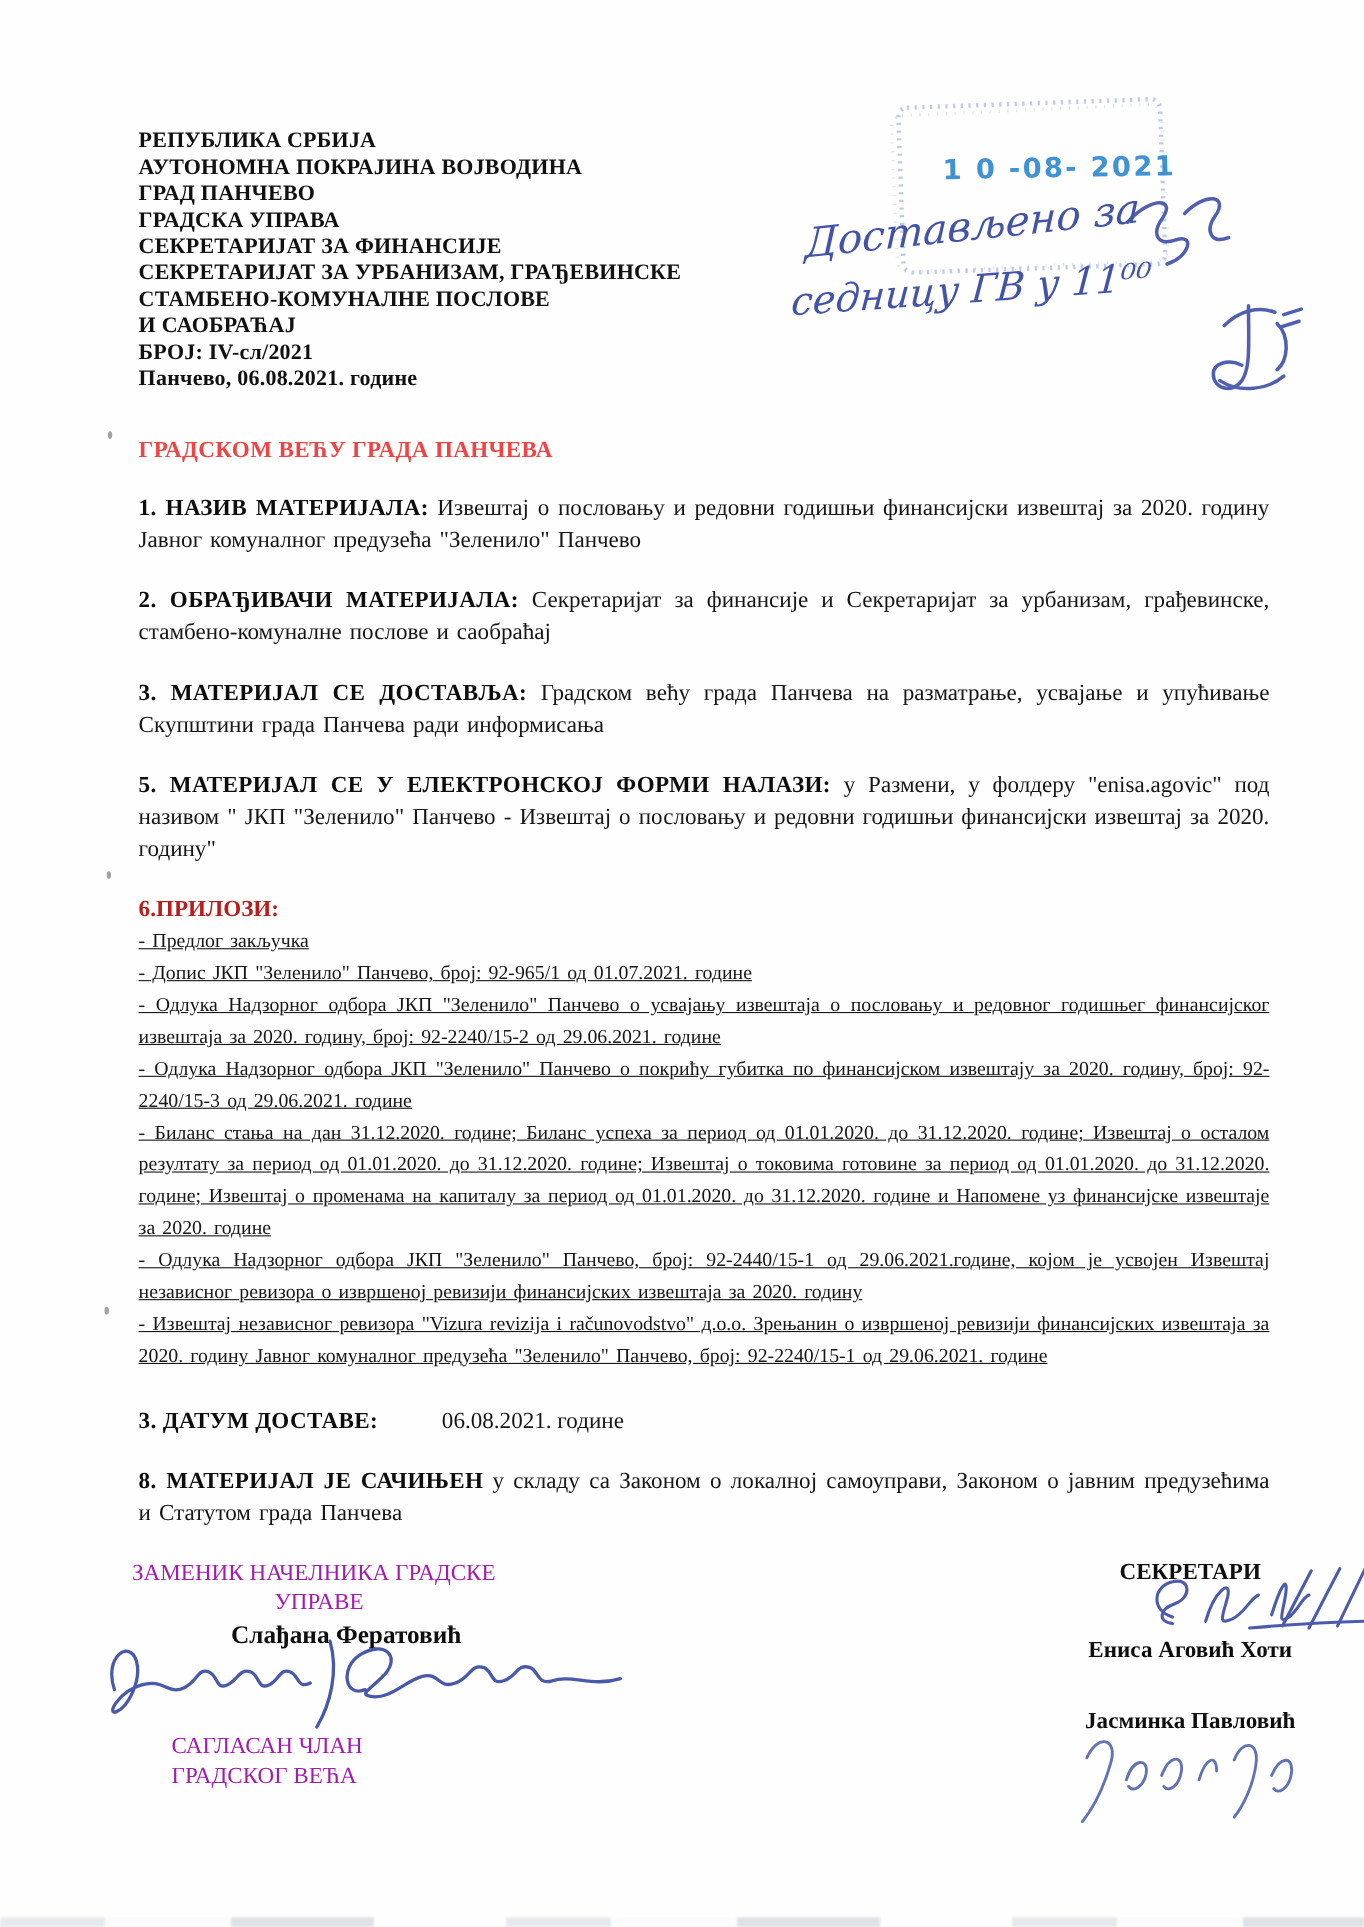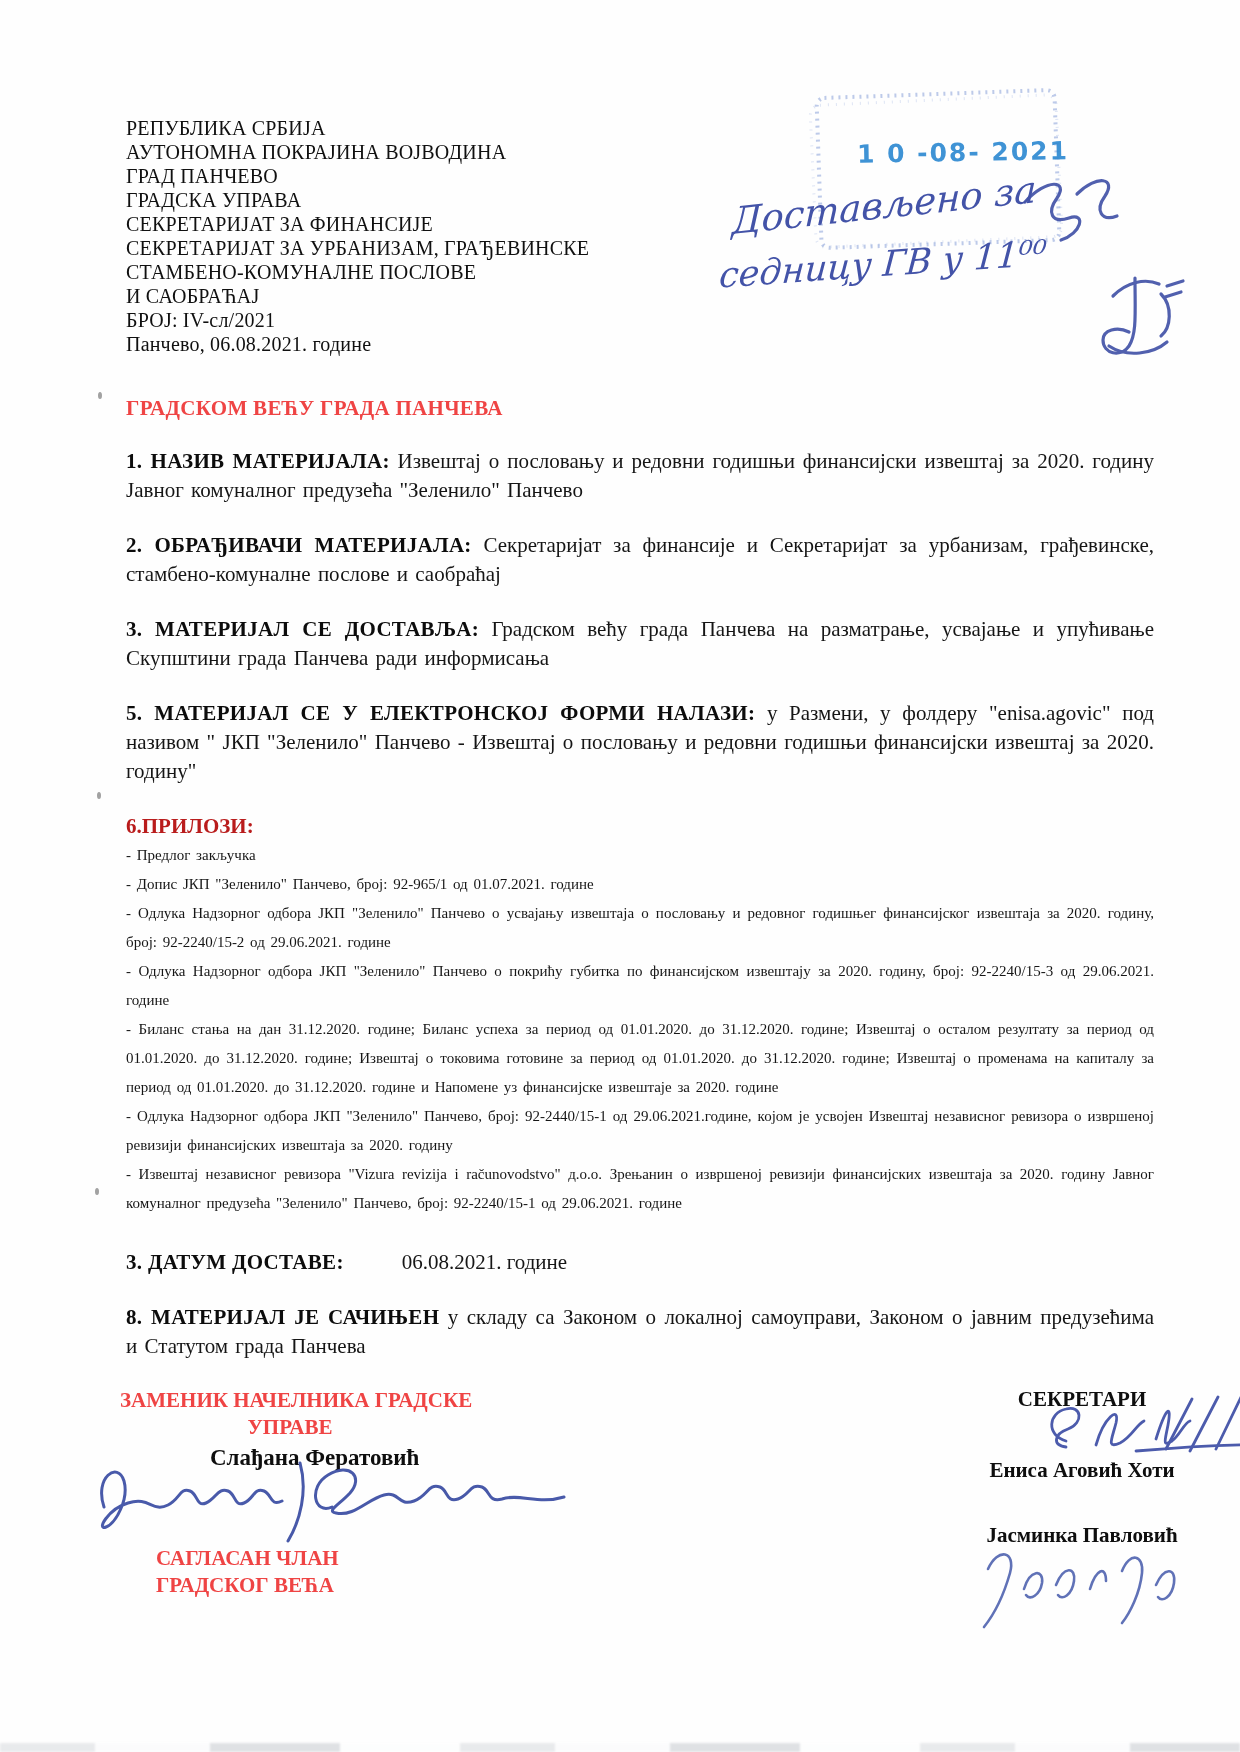--- a/index.html
+++ b/index.html
@@ -8,30 +8,30 @@
     width:1240px; height:1752px;
     position:relative;
     font-family:"Liberation Serif", serif;
     color:#161616;
     overflow:hidden;
   }
   .page { position:absolute; inset:0; background:#fefefe; }
   .content {
     position:absolute; left:126px; top:116px; width:1028px;
   }
-  .h-line { font-weight:normal; font-size:20px; line-height:24px; letter-spacing:0.2px; color:#101010; }
+  .h-line { font-weight:bold; font-size:20px; line-height:24px; letter-spacing:0.2px; color:#101010; }
   .addressee { font-weight:bold; font-size:21px; margin-top:40px; letter-spacing:0.3px; color:#ef4444; }
   .para {
     font-size:21px; line-height:29px; text-align:justify;
     margin-top:26px; word-spacing:2px; color:#151515;
   }
   .para b { color:#0c0c0c; letter-spacing:0.3px; }
   .attach { margin-top:26px; }
   .attach .heading { font-weight:bold; font-size:21px; line-height:29px; color:#b91c1c; }
-  .attach .item { font-size:15px; line-height:29px; text-align:justify; word-spacing:2px; }
+  .attach .item { font-size:18px; line-height:29px; text-align:justify; word-spacing:2px;text-decoration:underline; }
   .delivery { margin-top:30px; font-size:21px; line-height:29px; }
   .delivery b { letter-spacing:0.3px; color:#0c0c0c; }
   .delivery .value { display:inline-block; margin-left:58px; }
 
   
   .stamp { position:absolute; left:715px; top:80px; width:500px; height:280px; }
   .stamp svg { position:absolute; left:0; top:0; }
   .stamp-date {
     position:absolute; left:128px; top:58px; width:240px; text-align:center;
     font-family:"DejaVu Sans", sans-serif;
@@ -42,21 +42,21 @@
     position:absolute; font-style:italic; font-family:"DejaVu Serif", serif;
     color:#4353a8; white-space:nowrap;
   }
   .hw1 { left:16px; top:104px; font-size:37px; transform:rotate(-6deg) skewX(-8deg); }
   .hw2 { left:4px;  top:164px; font-size:35px; transform:rotate(-4deg) skewX(-8deg); }
 
   
   .sign-area { position:relative; margin-top:26px; height:430px; }
   .sign-left { position:absolute; left:-6px; top:0; width:460px; }
   .sign-right { position:absolute; left:736px; top:0; width:440px; text-align:center; }
-  .sl-line { font-weight:bold; font-size:21px; line-height:27px; color:#ef4444; }
+  .sl-line { font-weight:normal; font-size:21px; line-height:27px; color:#a21caf; }
   .sl-center { text-align:center; width:440px; }
   .sl-name { font-weight:bold; font-size:23px; margin-top:4px; color:#0e0e0e; }
   .indent1 { padding-left:90px; }
   .indent2 { padding-left:36px; }
   .sig-svg { position:absolute; }
   .sr-title { font-weight:bold; font-size:21px; color:#0e0e0e; }
   .sr-name { font-weight:bold; font-size:21px; color:#0e0e0e; }
 
   
   .speck { position:absolute; background:#555; border-radius:50%; opacity:0.55; }

